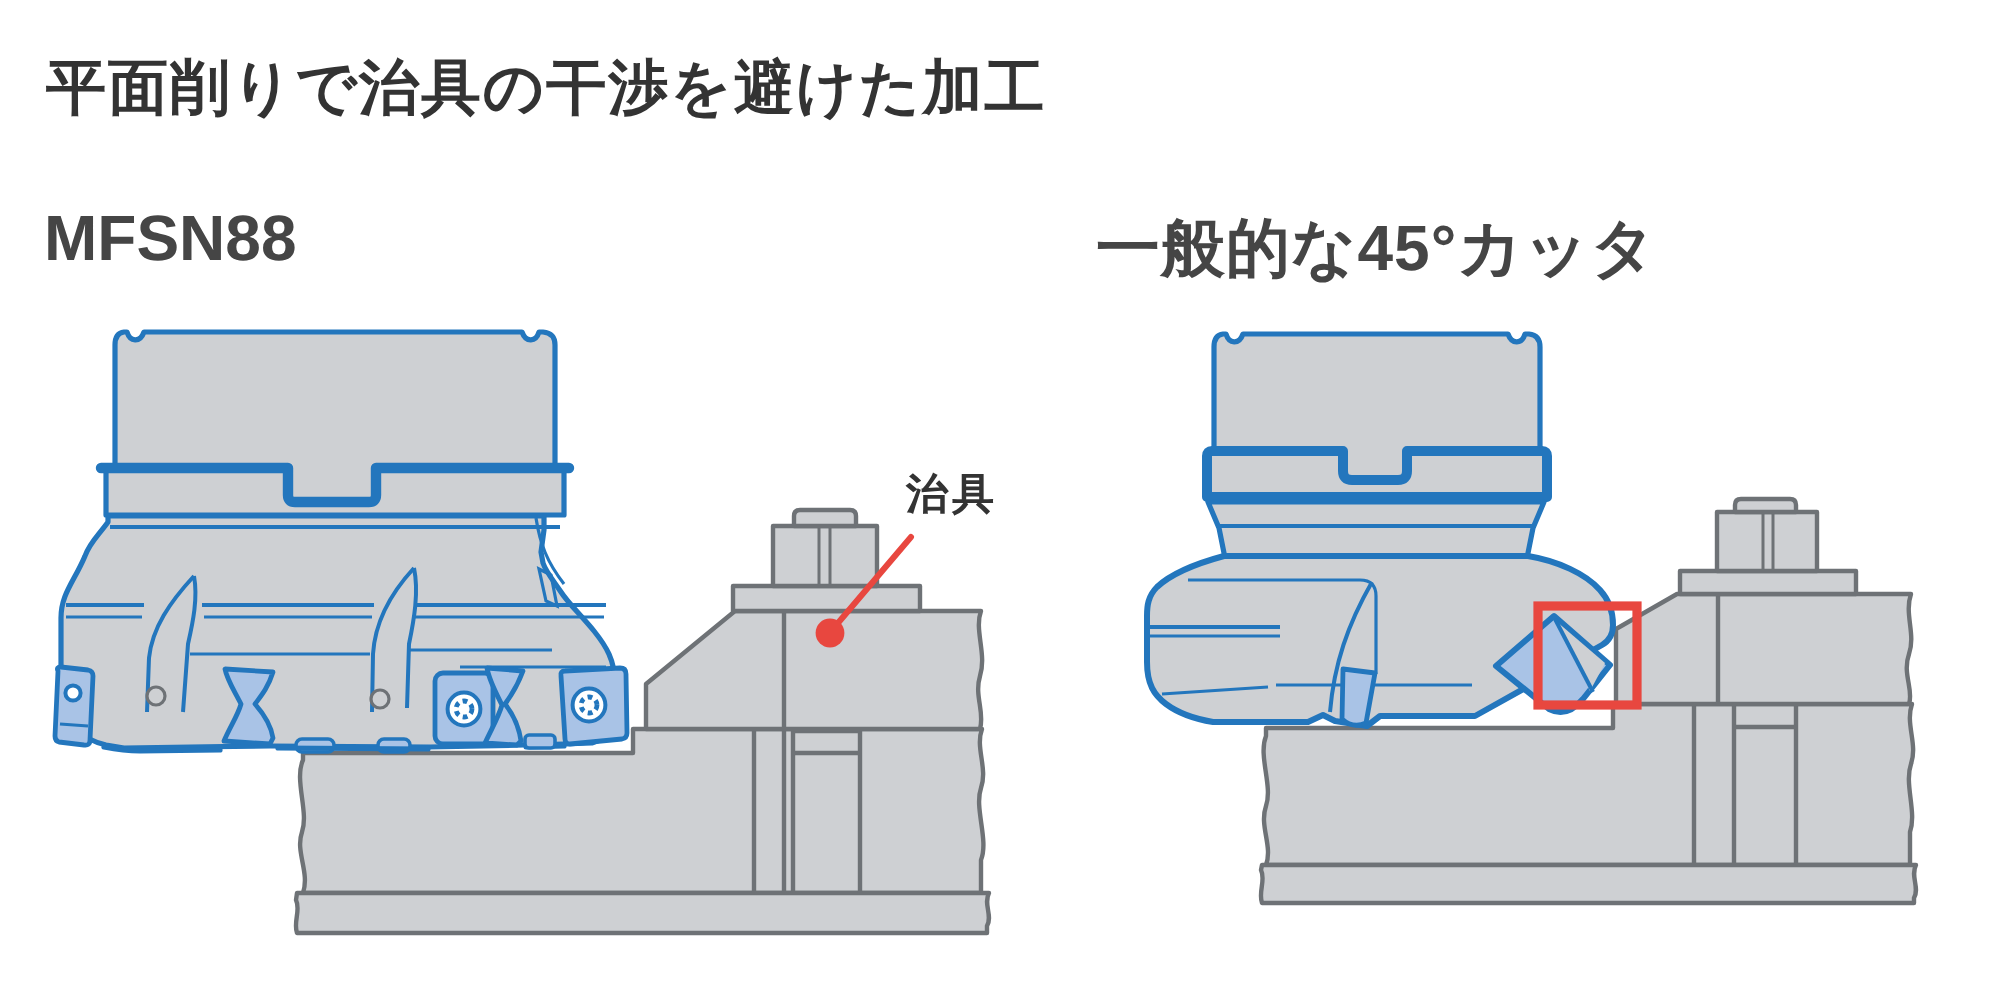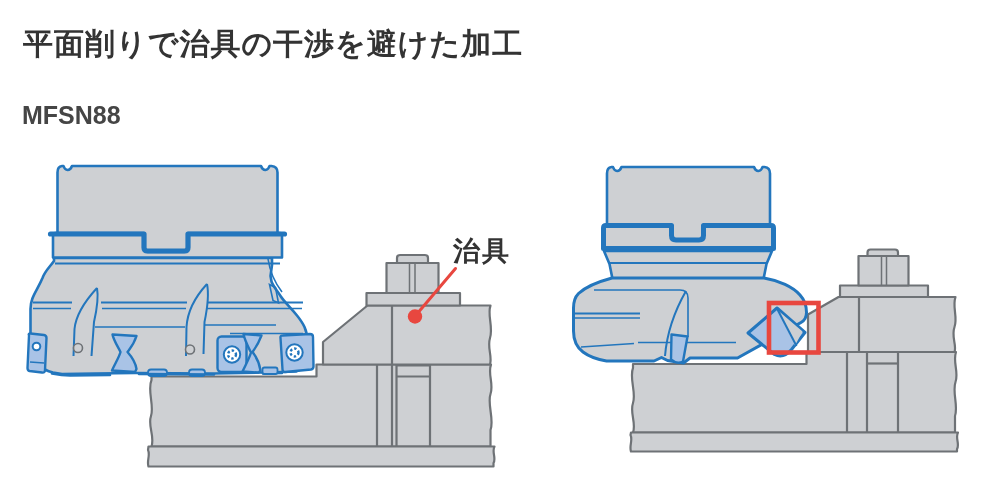--- a/index.html
+++ b/index.html
@@ -19,28 +19,28 @@
     font-family:"Liberation Sans","DejaVu Sans",sans-serif;
     position:relative;overflow:hidden;
   }
   .stage{position:absolute;left:0;top:0;width:1000px;height:420px;}
   .page-title{
     position:absolute;left:23px;top:24px;
     font-size:30px;font-weight:700;color:var(--text-dark);
     letter-spacing:1px;white-space:nowrap;
   }
   .fig-label{
-    position:absolute;font-size:25px;font-weight:700;color:var(--text-gray);
+    position:absolute;font-size:32px;font-weight:700;color:var(--text-gray);
     white-space:nowrap;
   }
   .fig-label.left{left:22px;top:101px;}
   .fig-label.right{left:548px;top:103px;letter-spacing:0.5px;}
   .jig-label{
     position:absolute;left:453px;top:233px;
-    font-size:27px;font-weight:700;color:var(--text-dark);
+    font-size:21px;font-weight:700;color:var(--text-dark);
     white-space:nowrap;letter-spacing:2px;
   }
   svg{position:absolute;left:0;top:0;}
   
   .st-g{fill:var(--body-gray);stroke:var(--edge-gray);stroke-width:2.2;stroke-linejoin:round;}
   .st-gl{fill:none;stroke:var(--edge-gray);stroke-width:2.2;stroke-linejoin:round;}
   .st-gl15{fill:none;stroke:var(--edge-gray);stroke-width:1.5;}
   .st-b{fill:var(--body-gray);stroke:var(--outline-blue);stroke-width:2.6;stroke-linejoin:round;}
   .st-b3{fill:var(--body-gray);stroke:var(--outline-blue);stroke-width:3;stroke-linejoin:round;}
   .st-bl{fill:none;stroke:var(--outline-blue);stroke-width:2;}
@@ -58,20 +58,21 @@
   .torx-star{fill:none;stroke:var(--outline-blue);stroke-width:2.4;stroke-dasharray:2.4 2.1;}
   .holecirc{fill:var(--body-gray);stroke:var(--edge-gray);stroke-width:1.6;}
 </style>
 </head>
 <body>
 
 <div class="stage">
 
   <div class="page-title">平面削りで治具の干渉を避けた加工</div>
   <div class="fig-label left">MFSN88</div>
+  <div class="fig-label right">一般的な45°カッタ</div>
   <div class="jig-label">治具</div>
 
   <svg width="1000" height="492" viewBox="0 0 1000 492">
     <defs>
       <g id="torx">
         <circle cx="0" cy="0" r="8.2" class="torx-outer"></circle>
         <circle cx="0" cy="0" r="4" class="torx-star"></circle>
       </g>
     </defs>
 

